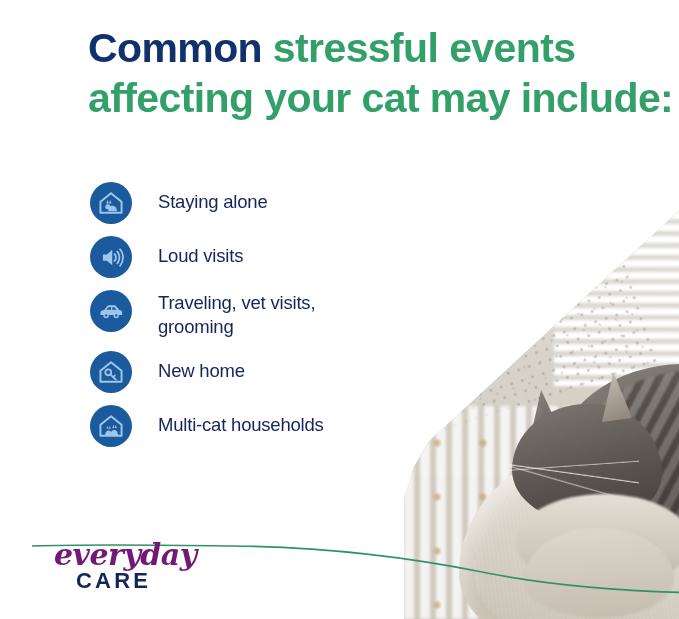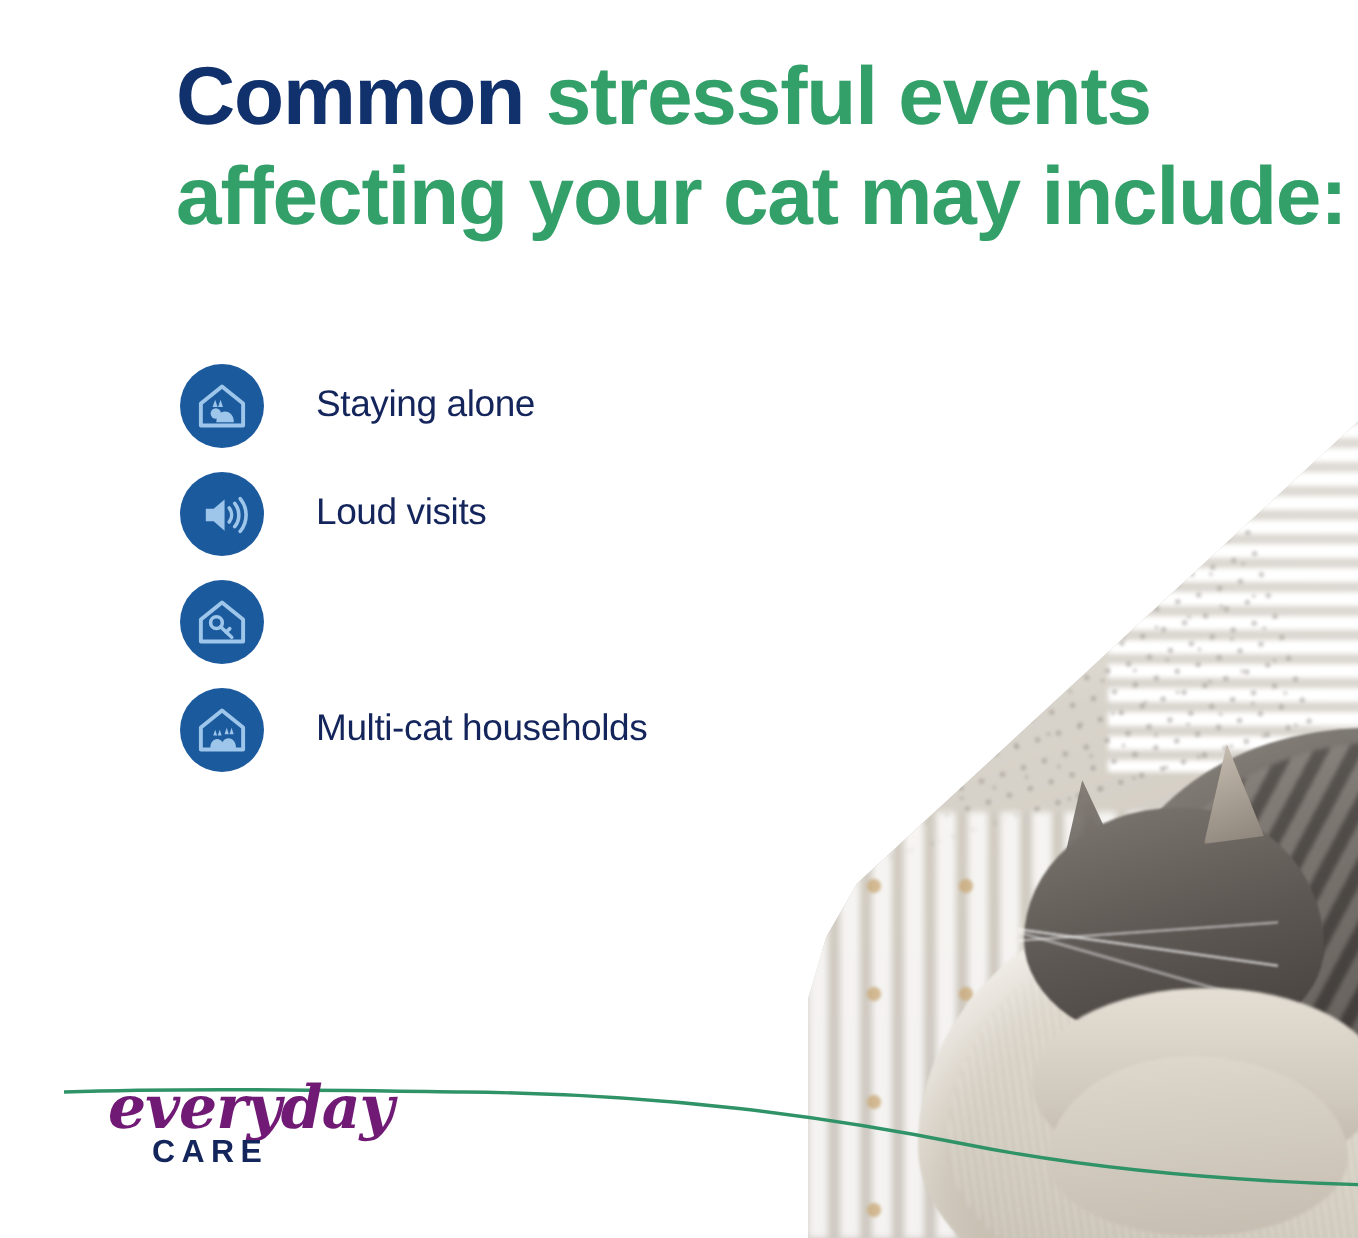--- a/index.html
+++ b/index.html
@@ -230,21 +230,21 @@
   #logo .word {
     font-family: "DejaVu Serif", serif;
     font-style: italic;
     font-size: 30px;
     font-weight: 700;
     color: #701a75;
     letter-spacing: -0.5px;
     line-height: 30px;
   }
   #logo .care {
-    font-size: 16px;
+    font-size: 22px;
     font-weight: 700;
     color: #14255c;
     letter-spacing: 3.2px;
     margin-top: -2px;
     margin-left: 22px;
   }
 
   
   #swoosh {
     position: absolute;
@@ -303,30 +303,45 @@
         <svg width="25" height="25" viewBox="0 0 32 32" aria-hidden="true">
           <path d="M5 12 h5 L17 6 v20 l-7-6 H5 z" fill="#9dc6ea"></path>
           <path d="M20 11.5 a7.5 7.5 0 0 1 0 9" fill="none" stroke="#9dc6ea" stroke-width="2.3" stroke-linecap="round"></path>
           <path d="M23.5 8.5 a12 12 0 0 1 0 15" fill="none" stroke="#9dc6ea" stroke-width="2.3" stroke-linecap="round"></path>
           <path d="M27 5.5 a16.5 16.5 0 0 1 0 21" fill="none" stroke="#9dc6ea" stroke-width="2.3" stroke-linecap="round"></path>
         </svg>
       </span>
       <span class="txt">Loud visits</span>
     </div>
 
+    <div class="item two-line">
+      <span class="ico">
+        <svg width="26" height="26" viewBox="0 0 32 32" aria-hidden="true">
+          <path d="M3 21 v-3.2 c0-1 .6-1.9 1.6-2.2 l3.2-1 3.2-4.2 c.7-.9 1.7-1.4 2.8-1.4 h5.6 c1.3 0 2.5.6 3.3 1.6 l3.1 4 2.4 .8 c.9 .3 1.5 1.1 1.5 2.1 V21 z" fill="#9dc6ea"></path>
+          <path d="M10.4 14.4 l2.3-3 h3.4 v3 z" fill="#1c5a9e"></path>
+          <path d="M17.6 11.4 h2.6 l2.5 3 h-5.1 z" fill="#1c5a9e"></path>
+          <circle cx="10" cy="21.4" r="3.4" fill="#9dc6ea"></circle>
+          <circle cx="10" cy="21.4" r="1.5" fill="#1c5a9e"></circle>
+          <circle cx="22.4" cy="21.4" r="3.4" fill="#9dc6ea"></circle>
+          <circle cx="22.4" cy="21.4" r="1.5" fill="#1c5a9e"></circle>
+        </svg>
+      </span>
+      <span class="txt">Traveling, vet visits, grooming</span>
+    </div>
 
     <div class="item">
       <span class="ico">
         <svg width="26" height="26" viewBox="0 0 32 32" aria-hidden="true">
           <path d="M16 4 L29 14.5 L29 28 L3 28 L3 14.5 Z" fill="none" stroke="#9dc6ea" stroke-width="2.4" stroke-linejoin="round"></path>
           <circle cx="12.6" cy="16.4" r="3.6" fill="none" stroke="#9dc6ea" stroke-width="2.2"></circle>
           <path d="M15.1 18.9 L22 25.4" stroke="#9dc6ea" stroke-width="2.2" stroke-linecap="round"></path>
           <path d="M18.6 22.2 l2.2-2.1" stroke="#9dc6ea" stroke-width="2.2" stroke-linecap="round"></path>
         </svg>
       </span>
+      <span class="txt">New home</span>
     </div>
 
     <div class="item">
       <span class="ico">
         <svg width="26" height="26" viewBox="0 0 32 32" aria-hidden="true">
           <path d="M16 4 L29 14.5 L29 28 L3 28 L3 14.5 Z" fill="none" stroke="#9dc6ea" stroke-width="2.4" stroke-linejoin="round"></path>
           <path d="M8.8 27 c0-3.2 1.8-5.4 4.2-5.4 c2.4 0 4.2 2.2 4.2 5.4 z" fill="#9dc6ea"></path>
           <path d="M15.4 27 c0-3.6 2-6 4.6-6 c2.6 0 4.6 2.4 4.6 6 z" fill="#9dc6ea"></path>
           <path d="M10.6 19.4 l1.2-3.6 1.2 3.6 z" fill="#9dc6ea"></path>
           <path d="M13.4 19.4 l1.2-3.6 1.2 3.6 z" fill="#9dc6ea"></path>

